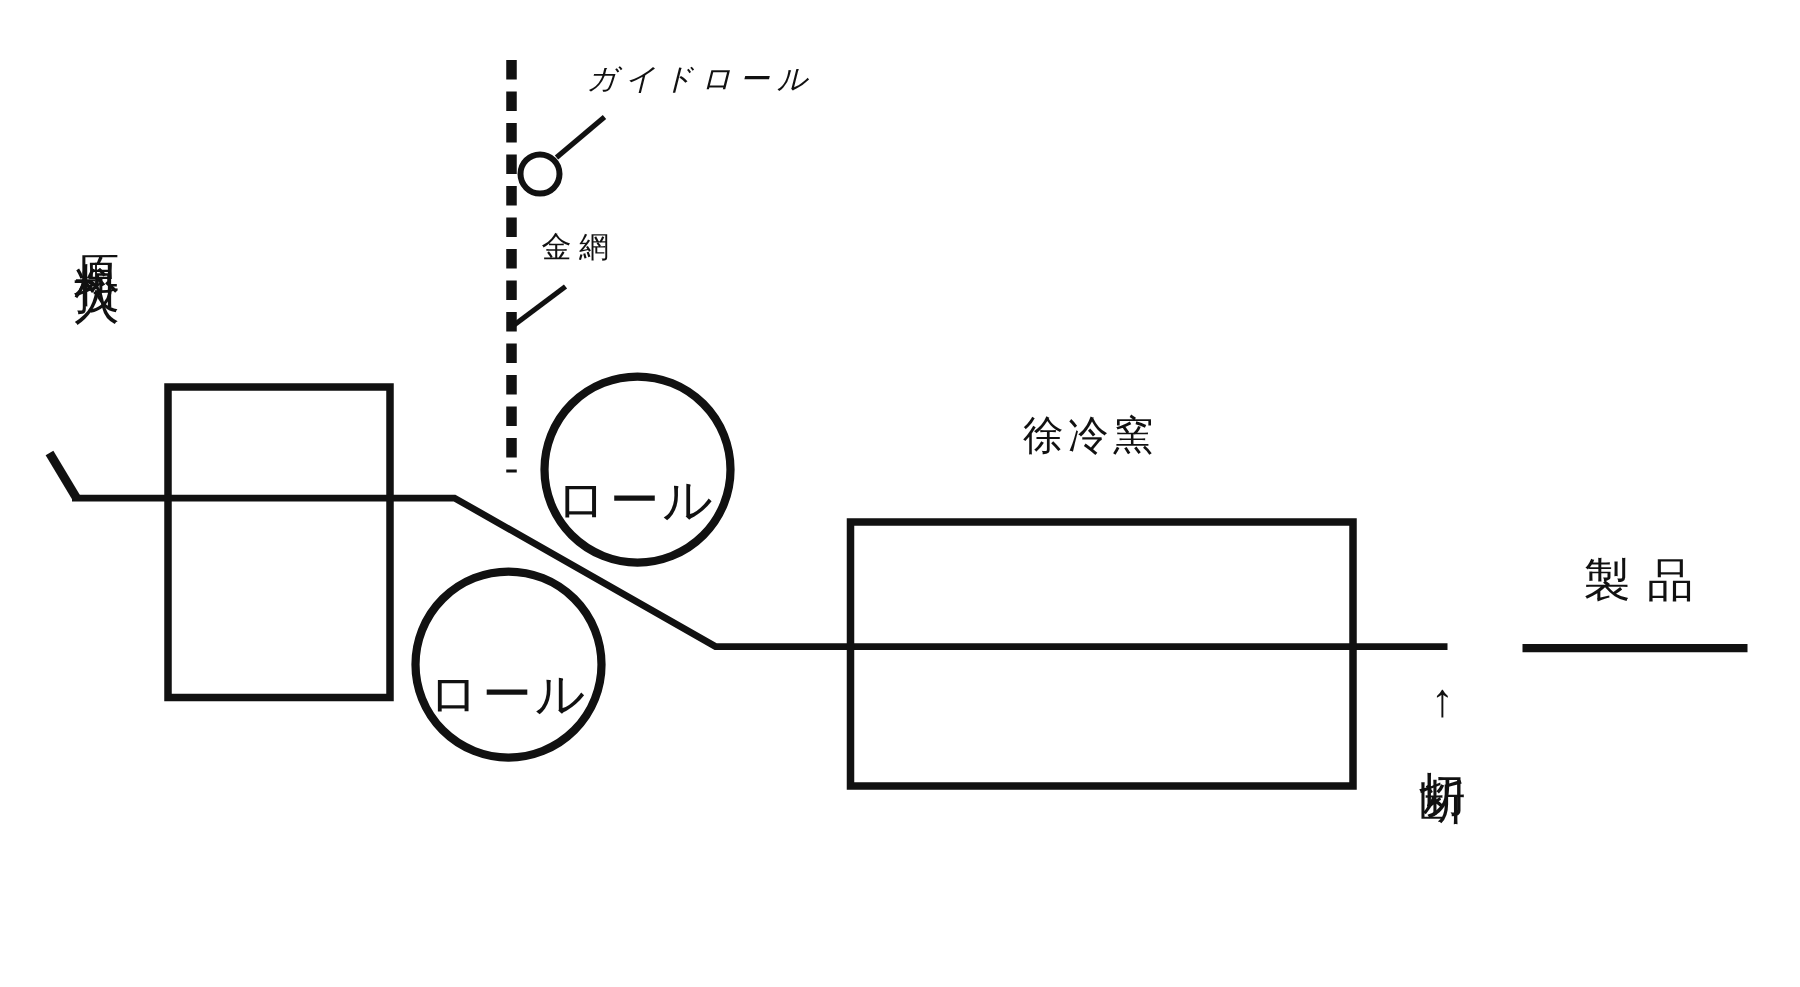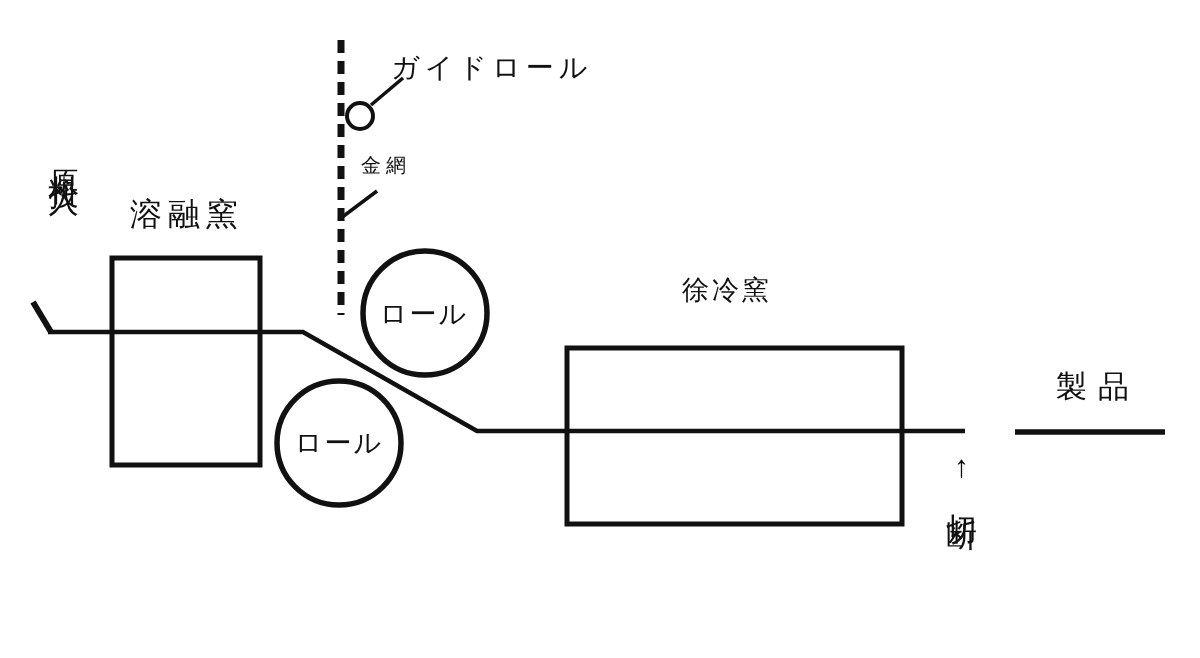--- a/index.html
+++ b/index.html
@@ -21,29 +21,30 @@
     left: 0;
     top: 0;
   }
   .lbl {
     position: absolute;
     white-space: nowrap;
     color: #111111;
     line-height: 1.05;
     user-select: none;
   }
-  .lbl-guide-roll   { left: 391px; top: 53px;  font-size: 28px; letter-spacing: 5px; }
+  .lbl-guide-roll   { left: 391px; top: 43px;  font-size: 20px; letter-spacing: 5px; font-style: italic; }
   .lbl-wire-mesh    { left: 361px; top: 155px; font-size: 20px; letter-spacing: 5px; }
   .lbl-melting      { left: 130px; top: 198px; font-size: 32px; letter-spacing: 6px; }
   .lbl-annealing    { left: 682px; top: 276px; font-size: 27px; letter-spacing: 3px; }
   .lbl-product      { left: 1056px; top: 371px; font-size: 31px; letter-spacing: 11px; }
   .lbl-roll {
-    font-size: 27px;
+    font-size: 33px;
     letter-spacing: 2px;
     transform: translate(-50%, -50%);
+    margin-top: 20px;
   }
   .lbl-roll-upper { left: 424px; top: 314px; }
   .lbl-roll-lower { left: 339px; top: 443px; }
   .vlbl {
     position: absolute;
     writing-mode: vertical-rl;
     text-orientation: upright;
     white-space: nowrap;
     color: #111111;
     user-select: none;
@@ -80,21 +81,20 @@
 
     <line x1="1015" y1="432" x2="1165" y2="432" stroke="#111111" stroke-width="5.5"></line>
   </svg>
 
   <div class="lbl lbl-guide-roll">ガイドロール</div>
 
   <div class="lbl lbl-wire-mesh">金網</div>
 
   <div class="vlbl lbl-raw-material">原料投入↓</div>
 
-  <div class="lbl lbl-melting">溶融窯</div>
 
   <div class="lbl lbl-roll lbl-roll-upper">ロール</div>
 
   <div class="lbl lbl-roll lbl-roll-lower">ロール</div>
 
   <div class="lbl lbl-annealing">徐冷窯</div>
 
   <div class="vlbl lbl-cutting">↑切断</div>
 
   <div class="lbl lbl-product">製品</div>

